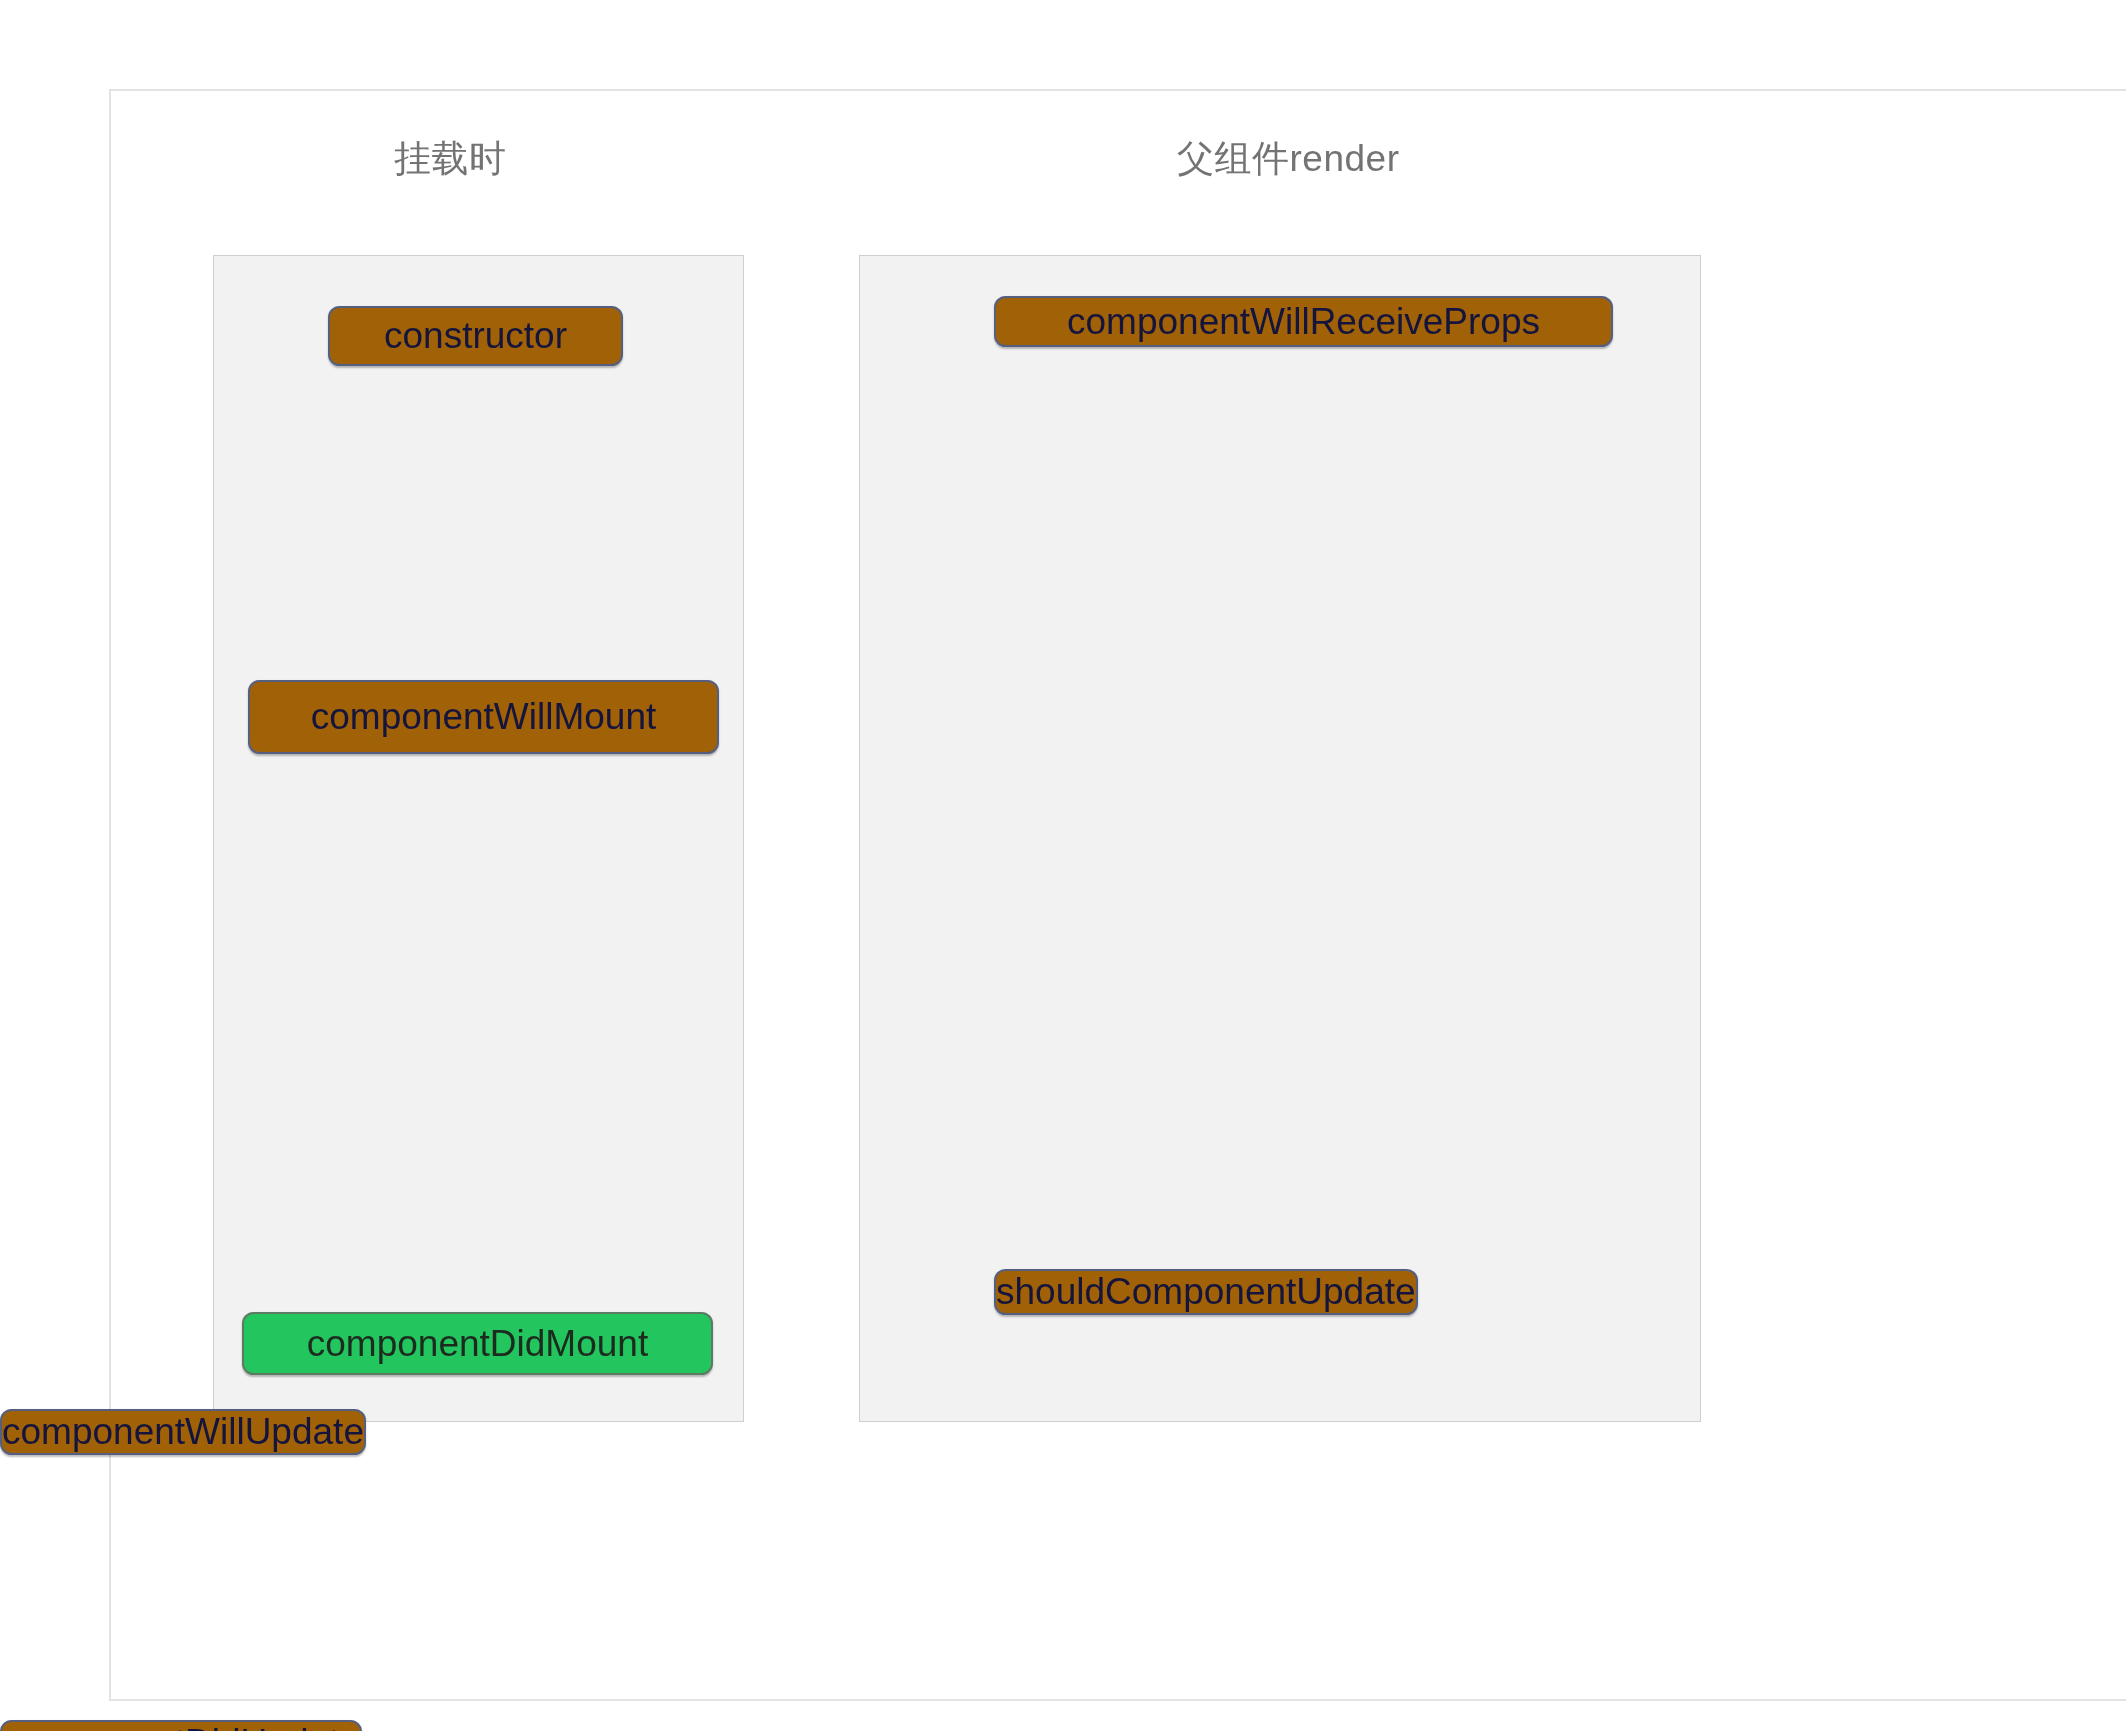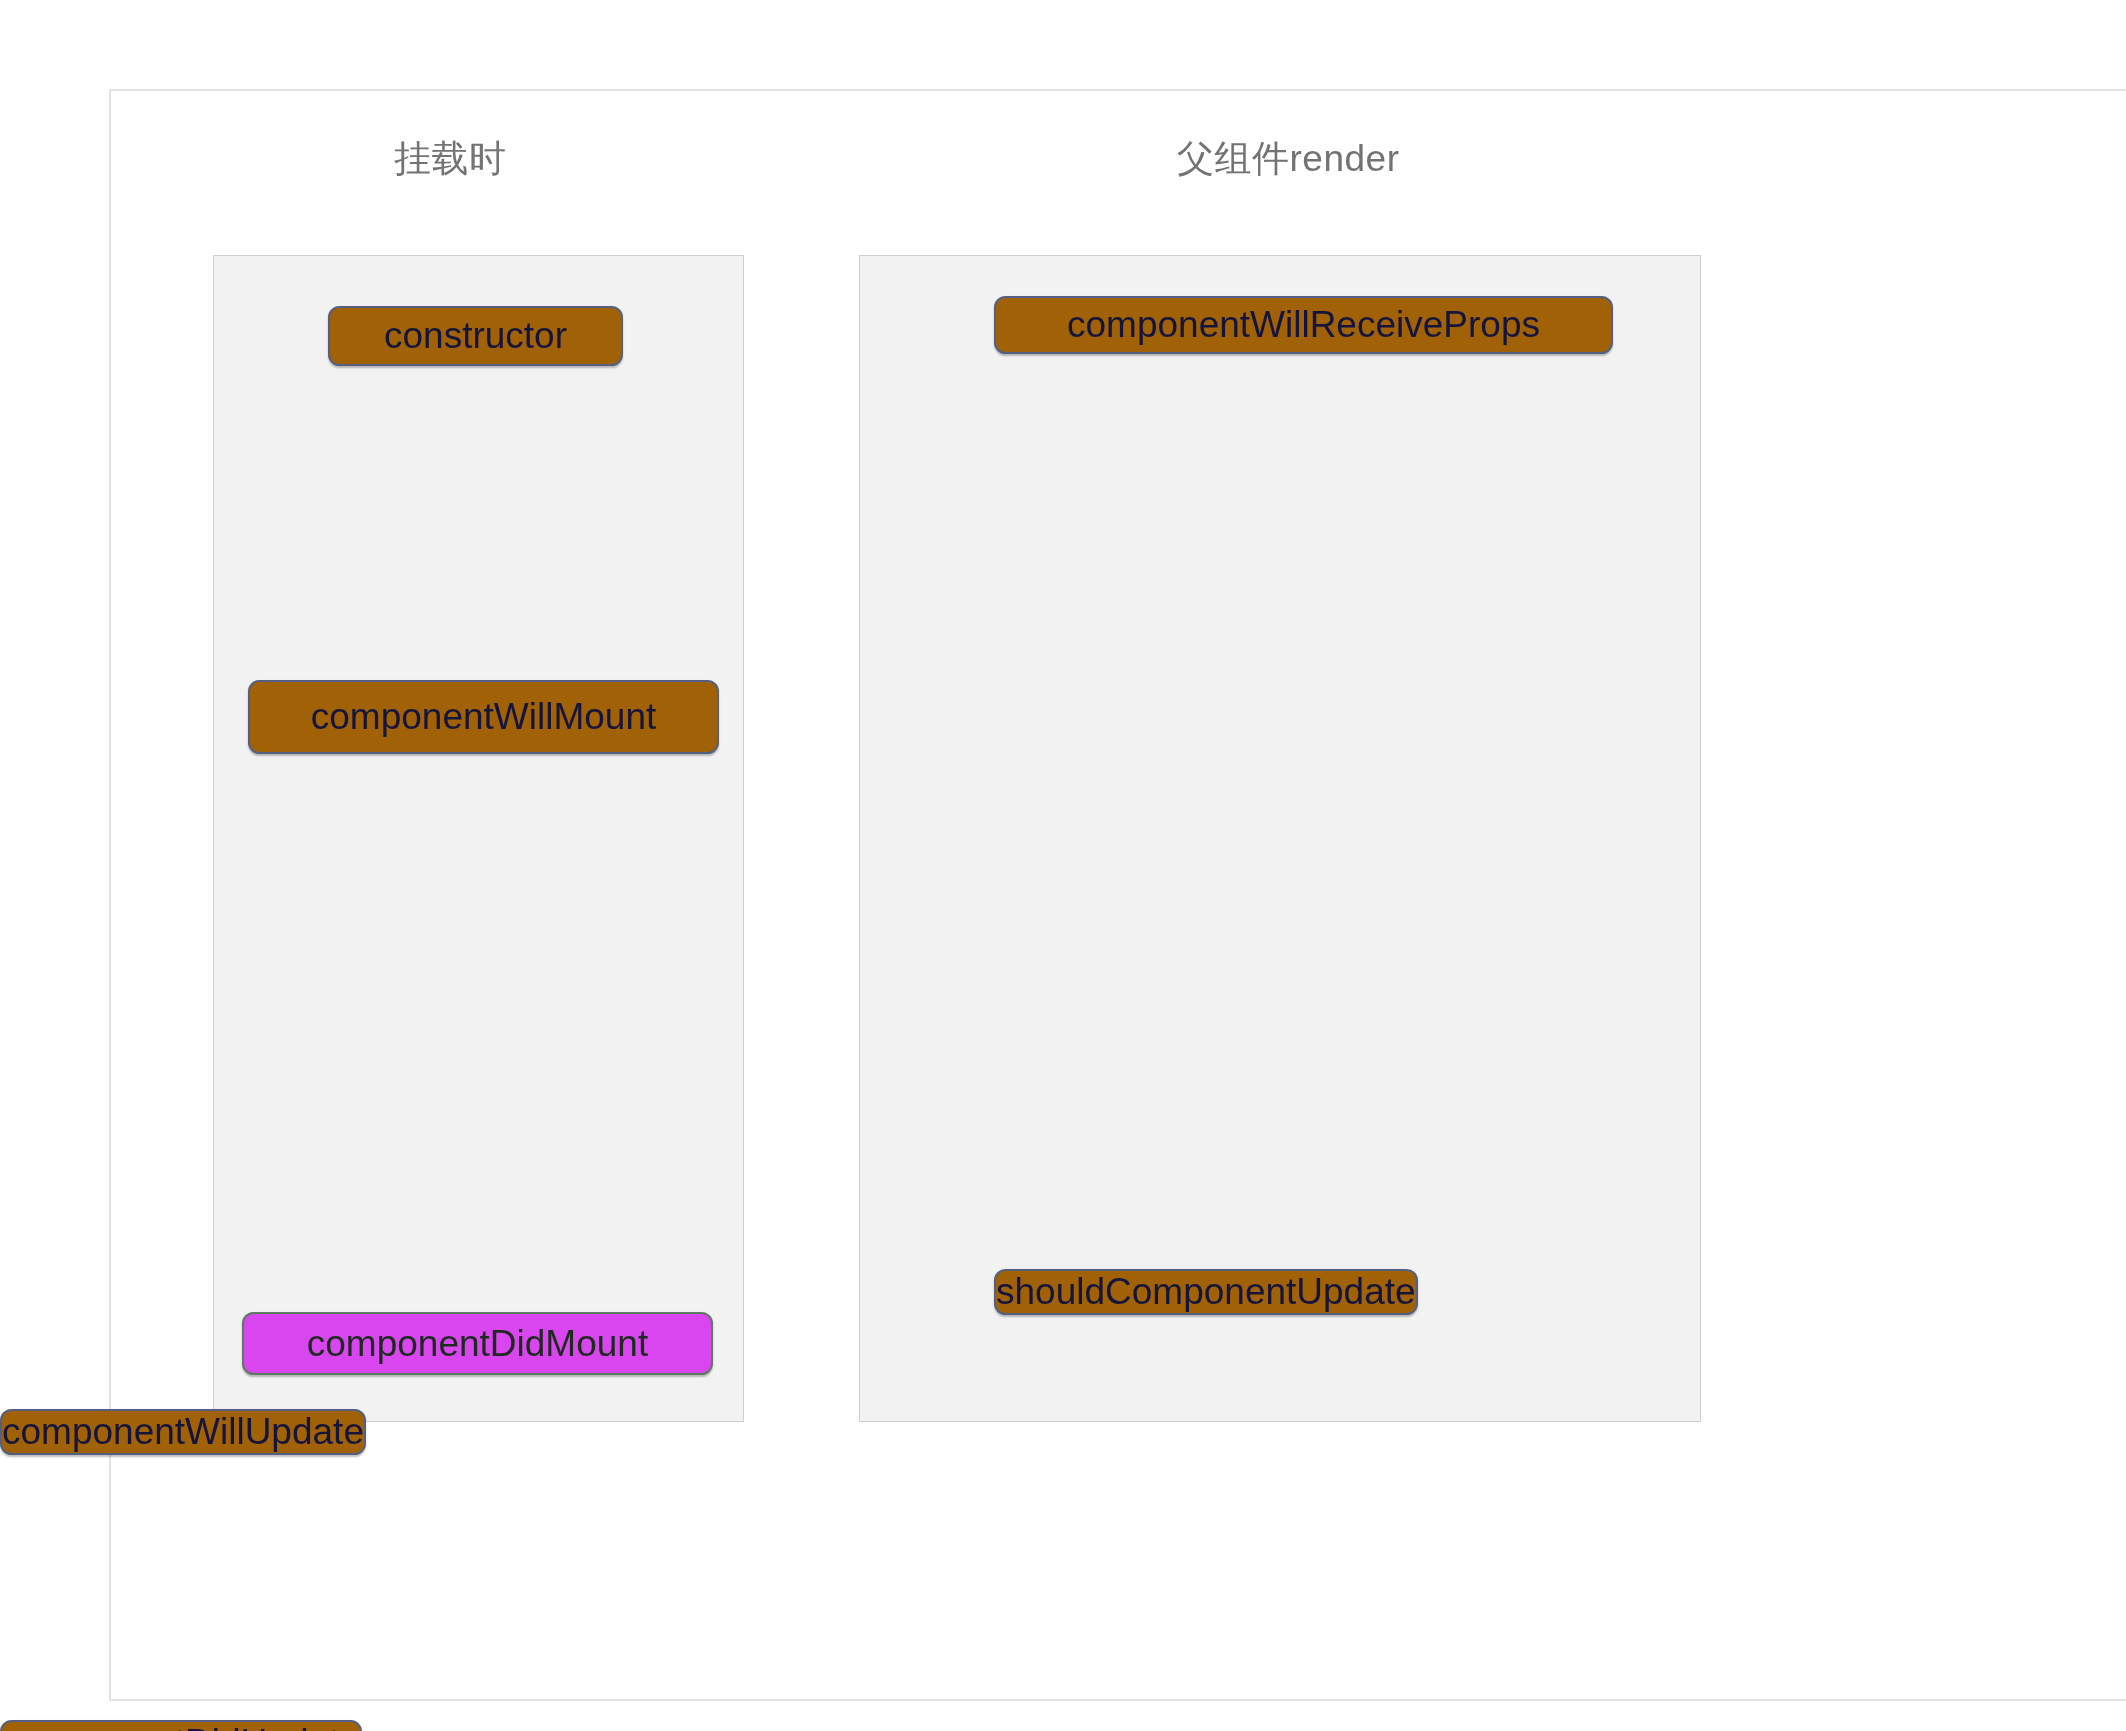--- a/index.html
+++ b/index.html
@@ -62,32 +62,32 @@
     font-size: 37px;
     color: #14143c;
     white-space: nowrap;
     box-shadow: 0 1.9px 1.9px rgba(0,0,0,0.25);
   }
   .node.blue {
     background: #a16207;
     border: 2.4px solid #556080;
   }
   .node.green {
-    background: #d946ef;
+    background: #22c55e;
     border: 2.4px solid #5d7a62;
     color: #1d2b1f;
   }
 
   
   .n-constructor        { left: 328px;  top: 306px;  width: 295px; height: 60px; }
   .n-cwm                { left: 248px;  top: 680px;  width: 471px; height: 74px; }
   .n-cdm                { left: 242px;  top: 1312px; width: 471px; height: 63px; }
 
   
-  .n-cwrp               { left: 994px; top: 296px;  width: 619px; height: 58px; }
+  .n-cwrp               { left: 994px; top: 296px;  width: 619px; height: 51px; }
   .n-scu                { left: 994px; top": 0;     }
   .n-scu                { left: 994px; top: 550px;  width: 619px; height: 63px; }
   .n-cwu                { left: 994px; top: 795px;  width: 619px; height: 63px; }
   .n-cdu                { left: 1057px; top: 1312px; width: 494px; height: 63px; }
 
   /* render bar spans both columns */
   .n-render             { left: 237px;  top: 1037px; width: 1444px; height: 63px; }
 
   /* bottom unmount node */
   .n-cwun               { left: 620px;  top: 1574px; width: 537px; height: 63px; }

